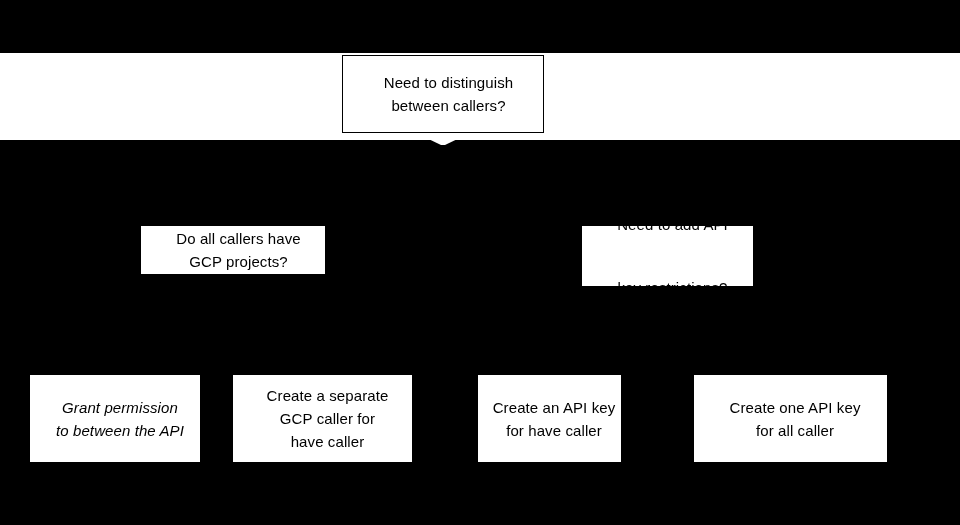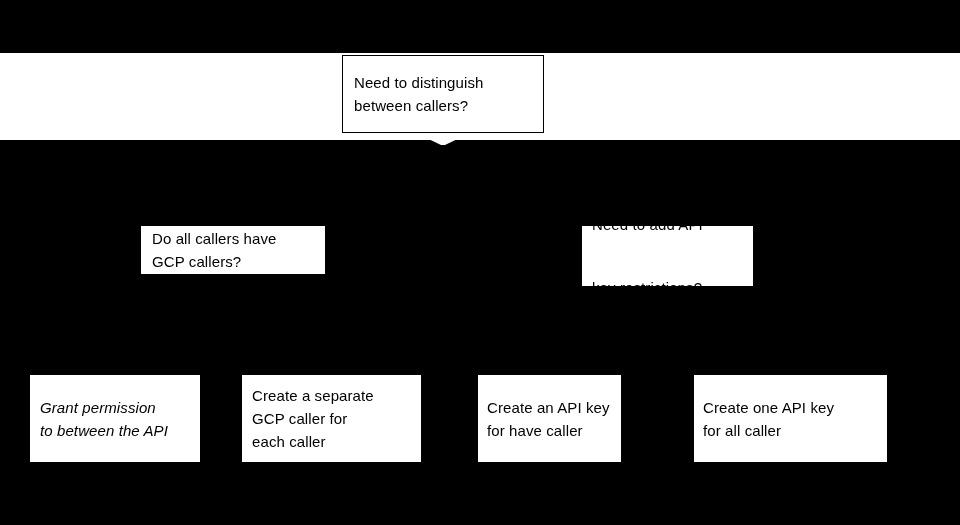--- a/index.html
+++ b/index.html
@@ -35,20 +35,21 @@
     position: absolute;
     box-sizing: border-box;
     background: #ffffff;
     color: #000000;
     display: flex;
     flex-direction: column;
     justify-content: center;
     font-size: 15px;
     line-height: 23px;
     letter-spacing: 0.1px;
+    align-items: center;
   }
   .node .line {
     display: block;
     white-space: pre;
   }
 
   
   .node.outlined {
     border: 1px solid #000000;
   }
@@ -73,37 +74,37 @@
     </svg>
   </div>
 
   <div class="node outlined" style="left:342px; top:55px; width:202px; height:78px; padding-left:11px;">
     <span class="line">Need to distinguish</span>
     <span class="line">between callers?</span>
   </div>
 
   <div class="node" style="left:141px; top:226px; width:184px; height:48px; padding-left:11px;">
     <span class="line">Do all callers have</span>
-    <span class="line">GCP callers?</span>
+    <span class="line">GCP projects?</span>
   </div>
 
   <div class="node" style="left:582px; top:226px; width:171px; height:60px; padding-left:10px;gap:40px;">
     <span class="line">Need to add API</span>
     <span class="line">key restrictions?</span>
   </div>
 
   <div class="node" style="left:30px; top:375px; width:170px; height:87px; padding-left:10px;font-style:italic;">
     <span class="line">Grant permission</span>
     <span class="line">to between the API</span>
   </div>
 
-  <div class="node" style="left:242px; top:375px; width:179px; height:87px; padding-left:10px;">
+  <div class="node" style="left:233px; top:375px; width:179px; height:87px; padding-left:10px;">
     <span class="line">Create a separate</span>
     <span class="line">GCP caller for</span>
-    <span class="line">each caller</span>
+    <span class="line">have caller</span>
   </div>
 
   <div class="node" style="left:478px; top:375px; width:143px; height:87px; padding-left:9px;">
     <span class="line">Create an API key</span>
     <span class="line">for have caller</span>
   </div>
 
   <div class="node" style="left:694px; top:375px; width:193px; height:87px; padding-left:9px;">
     <span class="line">Create one API key</span>
     <span class="line">for all caller</span>

